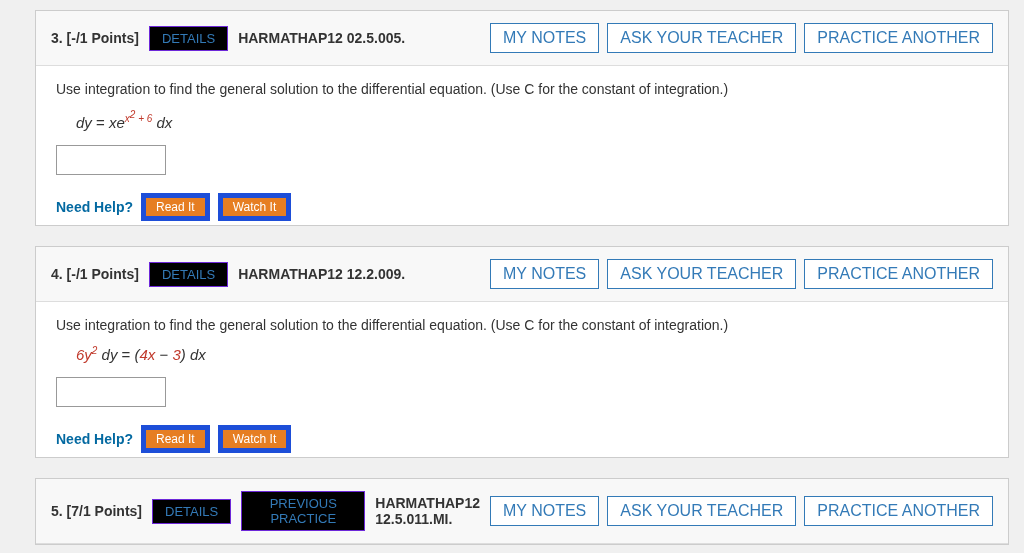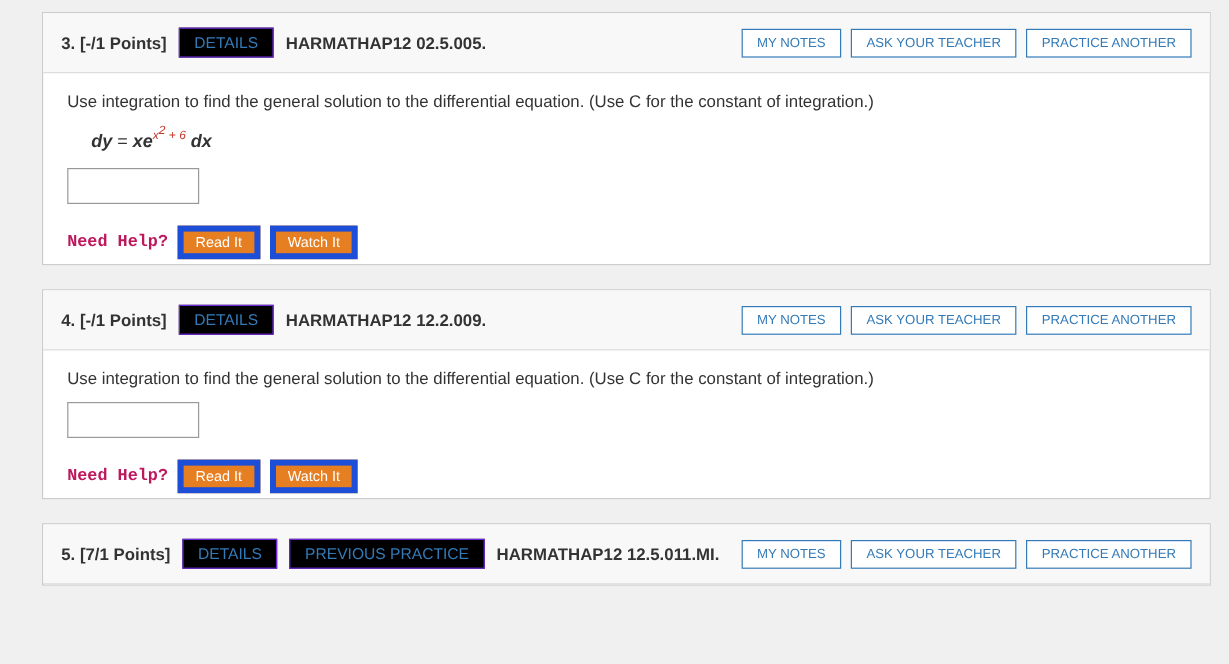--- a/index.html
+++ b/index.html
@@ -49,21 +49,21 @@
     .header-actions {
       display: flex;
       gap: 8px;
     }
     .action-btn {
       border: 1px solid #337ab7;
       color: #337ab7;
       background: #fff;
       padding: 5px 12px;
       cursor: pointer;
-      font-size: 11px;
+      font-size: 16px;
       white-space: nowrap;
     }
     .question-body {
       padding: 15px 20px 4px 20px;
     }
     .question-text {
       font-size: 14px;
       margin-bottom: 12px;
       color: #333;
     }
@@ -71,38 +71,36 @@
       font-size: 15px;
       margin: 8px 0 14px 20px;
       color: #333;
     }
     .math-red {
       color: #c0392b;
       font-style: italic;
     }
     .math-black {
       font-style: italic;
-      font-weight: bold;
     }
     .answer-box {
       border: 1px solid #999;
       width: 110px;
       height: 30px;
       margin-bottom: 18px;
     }
     .need-help {
       display: flex;
       align-items: center;
       gap: 8px;
       font-size: 14px;
     }
     .need-help-label {
-      color: #be185d;
+      color: #0369a1;
       font-weight: bold;
-      font-family: Liberation Mono, monospace;
     }
     .help-btn {
       background: #e67e22;
       color: #fff;
       border: 5px solid #1d4ed8;
       padding: 2px 10px;
       font-size: 12px;
       cursor: pointer;
     }
     sup {
@@ -151,20 +149,23 @@
       <button class="details-btn">DETAILS</button>
       <span class="problem-id">HARMATHAP12 12.2.009.</span>
       <div class="header-actions">
         <button class="action-btn">MY NOTES</button>
         <button class="action-btn">ASK YOUR TEACHER</button>
         <button class="action-btn">PRACTICE ANOTHER</button>
       </div>
     </div>
     <div class="question-body">
       <div class="question-text">Use integration to find the general solution to the differential equation. (Use C for the constant of integration.)</div>
+      <div class="math-equation">
+        <span class="math-red">6y<sup>2</sup></span> <span class="math-black">dy</span> = <span class="math-black">(</span><span class="math-red">4x</span> − <span class="math-red">3</span><span class="math-black">) dx</span>
+      </div>
       <div class="answer-box"></div>
       <div class="need-help">
         <span class="need-help-label">Need Help?</span>
         <button class="help-btn">Read It</button>
         <button class="help-btn">Watch It</button>
       </div>
     </div>
   </div>
 
   <div class="question-block">

